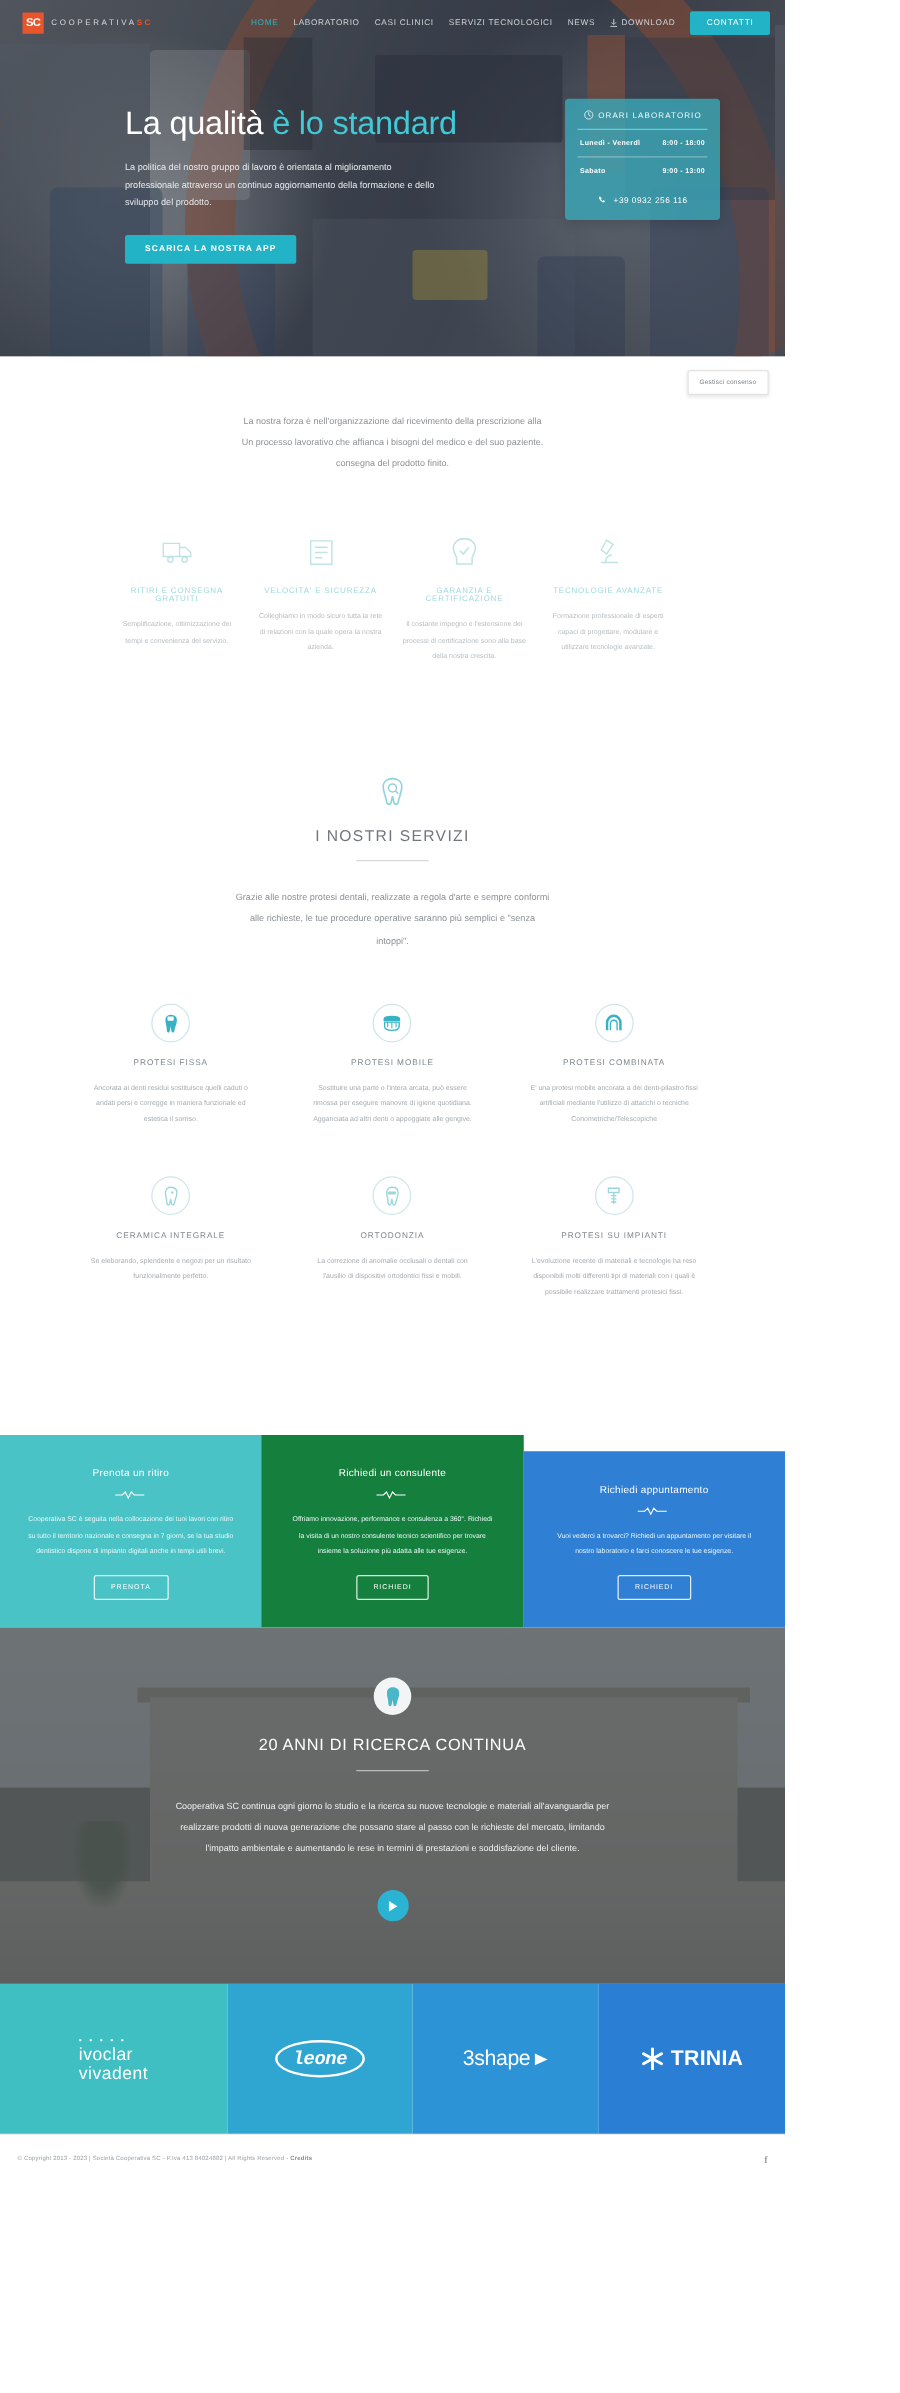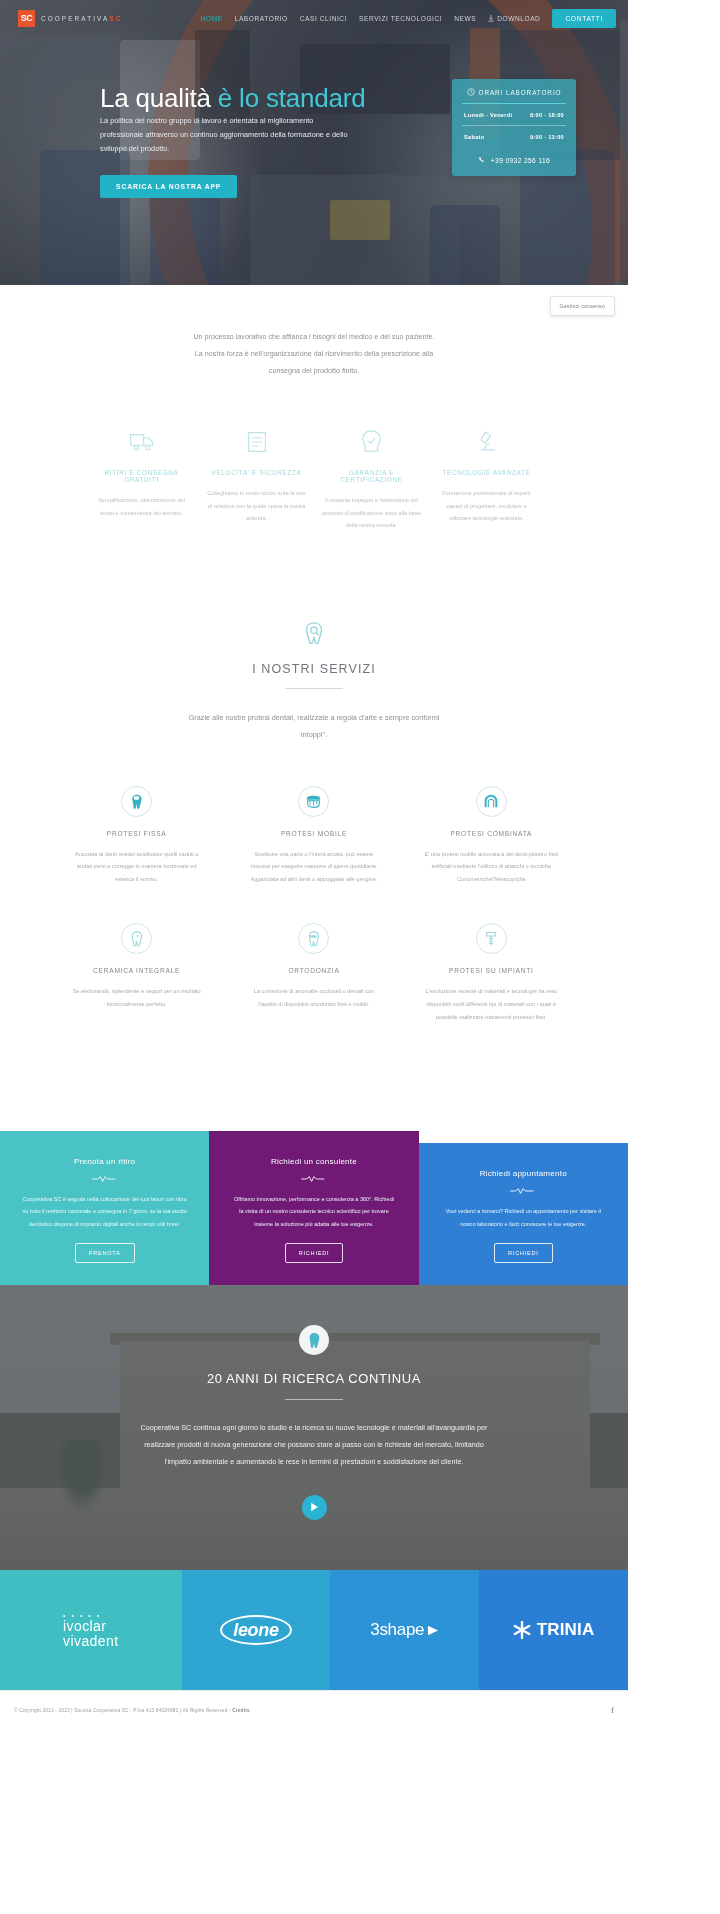--- a/index.html
+++ b/index.html
@@ -96,21 +96,21 @@
   }
 
   
   .hero-inner {
     position: relative; z-index: 4;
     display: flex; padding: 48px 24px 0 24px; gap: 14px;
   }
   .hero-left { width: 360px; padding-left: 76px; }
   .hero-title {
     font-size: 26px; font-weight: 300; color: #ffffff; letter-spacing: -.2px;
-    line-height: 1.15; margin-bottom: 0;
+    line-height: 1.15; margin-bottom: 13px;
   }
   .hero-title em { font-style: normal; color: #41c9d6; }
   .hero-sub {
     font-size: 7.3px; line-height: 1.95; color: #e7e9ec; font-weight: 400;
     max-width: 255px;
   }
   .hero-btn {
     margin-top: 18px;
     display: inline-block; background: #22b3c6; color: #fff;
     font-size: 6.8px; letter-spacing: .85px; font-weight: 700;
@@ -198,21 +198,21 @@
   }
   .serv-name {
     font-size: 6.6px; letter-spacing: .75px; color: #80878d; margin-bottom: 11px;
   }
   .serv-desc { font-size: 5.6px; line-height: 2.25; color: #a7acb1; }
 
   
   .bands { display: flex; margin-top: 86px; align-items: flex-end; }
   .band { flex: 1; padding: 26px 22px 22px 22px; text-align: center; color: #fff; }
   .band1 { background: #49c3c6; }
-  .band2 { background: #701a75; }
+  .band2 { background: #15803d; }
   .band3 { background: #2f7fd4; }
   .band-title { font-size: 8px; font-weight: 400; letter-spacing: .25px; margin-bottom: 9px; }
   .band-wave { display: flex; justify-content: center; margin-bottom: 10px; }
   .band-text { font-size: 5.5px; line-height: 2.25; color: #eaf8fa; }
   .band-btn {
     display: inline-block; margin-top: 13px;
     border: 1px solid rgba(255,255,255,.85); border-radius: 2px;
     padding: 6px 13px; font-size: 5.6px; letter-spacing: .75px; cursor: pointer;
   }
 
@@ -258,22 +258,22 @@
   .b2 { flex: 1; background: #2fa6d2; }
   .b3 { flex: 1; background: #2b93d6; }
   .b4 { flex: 1; background: #2a7fd4; }
   .brand-ivoclar { text-align: left; line-height: 1.05; }
   .bi-dots { font-size: 7px; letter-spacing: 2px; opacity: .9; }
   .bi-1 { font-size: 14px; font-weight: 300; letter-spacing: .4px; }
   .bi-2 { font-size: 14px; font-weight: 300; letter-spacing: .4px; }
   .leone-pill {
     width: 72px; height: 30px; border-radius: 50%;
     border: 2px solid #ffffff; display: flex; align-items: center; justify-content: center;
-    font-size: 18px; font-style: italic; font-weight: 700; letter-spacing: -.3px;
-    font-family: Liberation Sans, sans-serif;
+    font-size: 15px; font-style: italic; font-weight: 700; letter-spacing: -.3px;
+    font-family: Liberation Mono, monospace;
   }
   .shape3 { display: flex; align-items: center; gap: 3px; font-size: 17px; font-weight: 300; letter-spacing: -.3px; }
   .trinia { display: flex; align-items: center; gap: 6px; font-size: 17px; font-weight: 700; letter-spacing: .2px; }
 
   
   .footer {
     height: 40px; background: #ffffff; display: flex; align-items: center;
     padding: 0 14px; border-top: 1px solid #ececec;
   }
   .foot-text { font-size: 4.8px; color: #9aa0a5; letter-spacing: .15px; }
@@ -360,22 +360,22 @@
           <path d="M3 2.5c-1 1-.8 2.4 0 4 .9 1.8 2.6 3.6 4.5 4.6 1.6.9 3 1 4 0l-.1-1.8-2.1-.9-1.1 1.1C7 8.9 6.1 8 5.5 6.9l1.1-1.1-.9-2.1L3 2.5z" fill="#ffffff"></path>
         </svg>
         <span>+39 0932 256 116</span>
       </div>
     </div>
   </section>
 
   <section class="sec-intro">
     <div class="consent-chip">Gestisci consenso</div>
     <div class="sec-lead">
+      <div>La nostra forza è nell'organizzazione dal ricevimento della prescrizione alla</div>
       <div>Un processo lavorativo che affianca i bisogni del medico e del suo paziente.</div>
-      <div>La nostra forza è nell'organizzazione dal ricevimento della prescrizione alla</div>
       <div>consegna del prodotto finito.</div>
     </div>
 
     <div class="features">
       <div class="feat">
         <div class="feat-ico">
           <svg width="26" height="22" viewBox="0 0 32 26">
             <path d="M2 4h16v13H2zM18 8h6l5 5v4h-11z" fill="none" stroke="#bfe3e7" stroke-width="1.4"></path>
             <circle cx="9" cy="20" r="2.6" fill="none" stroke="#bfe3e7" stroke-width="1.4"></circle>
             <circle cx="23" cy="20" r="2.6" fill="none" stroke="#bfe3e7" stroke-width="1.4"></circle>
@@ -422,20 +422,21 @@
       <svg width="26" height="30" viewBox="0 0 28 32">
         <path d="M14 3c4 0 8 2 8 7 0 5-2 7-3 13-.6 3-3.4 3-4-0.5L14 18l-1 4.5c-.6 3.5-3.4 3.5-4 .5C8 17 6 15 6 10c0-5 4-7 8-7z" fill="none" stroke="#8fd3da" stroke-width="1.4"></path>
         <circle cx="14" cy="11" r="3.4" fill="none" stroke="#8fd3da" stroke-width="1.3"></circle>
         <path d="M16.4 13.4l2.6 2.6" stroke="#8fd3da" stroke-width="1.3"></path>
       </svg>
     </div>
     <h2 class="serv-title">I NOSTRI SERVIZI</h2>
     <div class="serv-rule"></div>
     <div class="serv-lead">
       <div>Grazie alle nostre protesi dentali, realizzate a regola d'arte e sempre conformi</div>
+      <div>alle richieste, le tue procedure operative saranno più semplici e "senza</div>
       <div>intoppi".</div>
     </div>
 
     <div class="serv-grid">
 
       <div class="serv-cell">
         <div class="serv-circle">
           <svg width="15" height="17" viewBox="0 0 18 20">
             <path d="M9 2c3 0 6 1.4 6 5 0 4-1.5 5.6-2.3 10-.5 2.6-2.6 2.6-3 .3L9 13l-.7 4.3c-.4 2.3-2.5 2.3-3-.3C5.5 12.6 4 11 4 7c0-3.6 3-5 5-5z" fill="#36b2c4"></path>
             <rect x="6" y="3.6" width="6" height="4.2" rx="1" fill="#ffffff"></rect>

